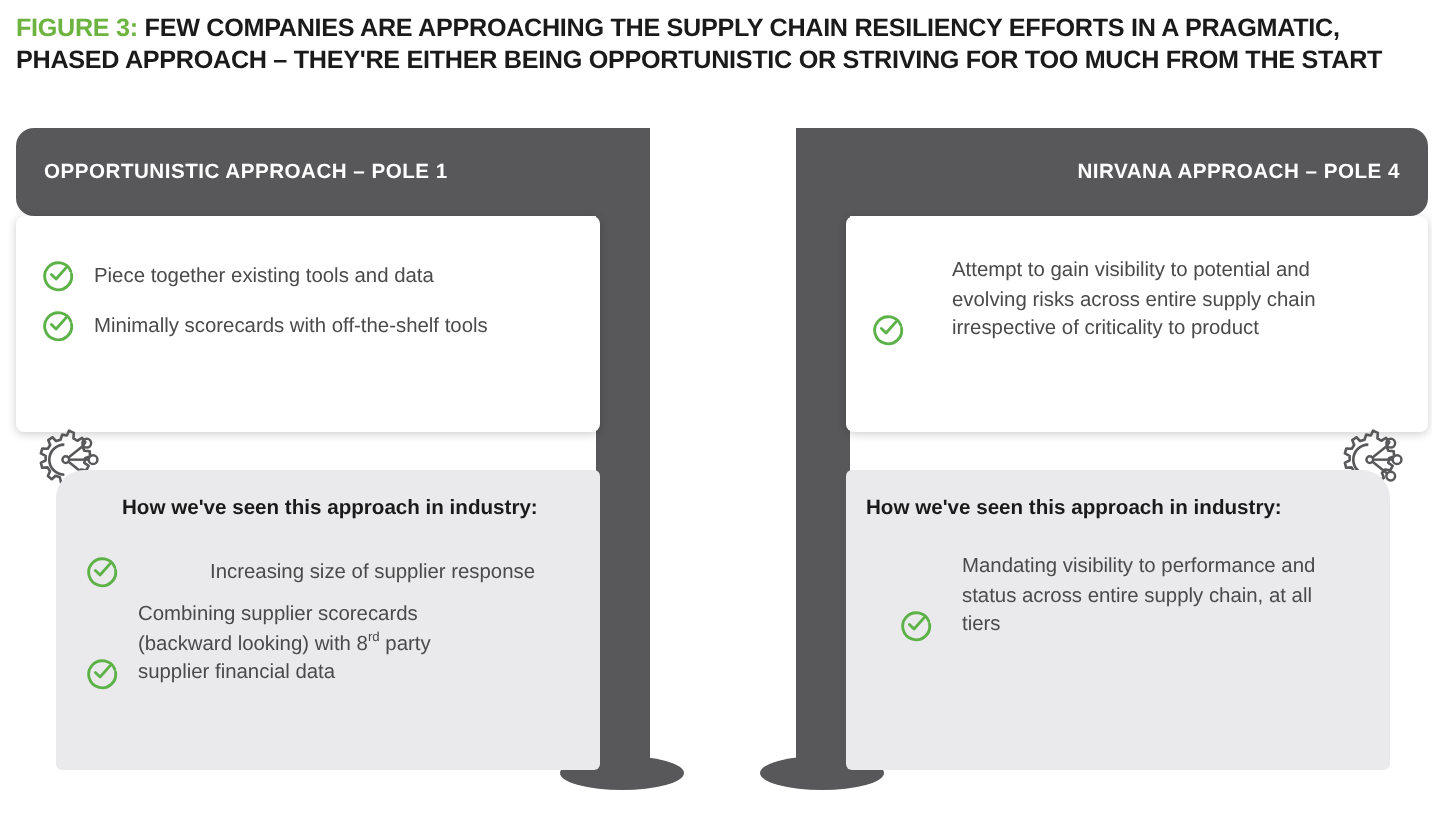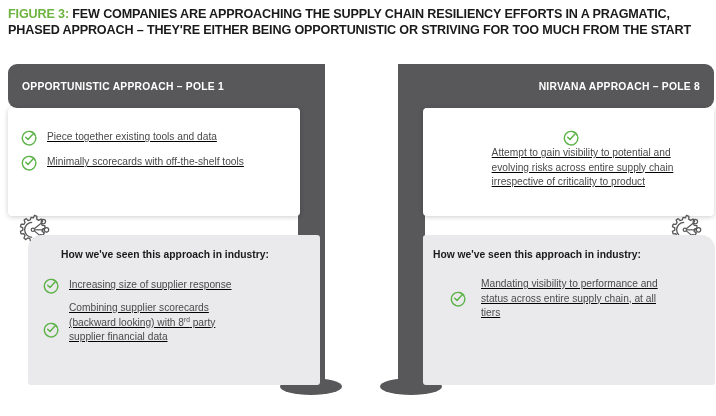--- a/index.html
+++ b/index.html
@@ -56,31 +56,29 @@
     background:#ffffff;
     border-radius:4px;
     box-shadow:0 1px 5px rgba(0,0,0,0.20);
   }
 
   
   .gray-card{
     position:absolute;
     background:#eaeaec;
     border-radius:3px;
-    padding-left:20px;
   }
   .gray-card.left{border-top-left-radius:14px;}
   .gray-card.right{border-top-right-radius:14px;}
 
   
   .check-row{
     position:absolute;
     display:flex;
-    align-items:center;
-    text-decoration:underline;
+    align-items:flex-end;
   }
   .check-ico{
     flex:0 0 auto;
     width:18px;height:18px;
     margin-top:-1px;
   }
   .check-ico svg{display:block;width:18px;height:18px;}
   .check-txt{
     color:#4a4a4a;
     font-size:10.2px;
@@ -146,21 +144,21 @@
       <circle cx="37" cy="33.2" r="2.5" stroke="#58585a" stroke-width="1.4" fill="none"></circle>
       <path d="M26.6 22.6 L34.8 16" stroke="#58585a" stroke-width="1.4"></path>
       <path d="M27 23.8 L38.1 23.8" stroke="#58585a" stroke-width="1.4"></path>
       <path d="M26.6 25 L34.8 31.6" stroke="#58585a" stroke-width="1.4"></path>
     </svg>
   </div>
 
   <div class="gray-card left" style="left:28px;top:235px;width:272px;height:150px;">
     <div class="card-heading" style="left:33px;top:14px;">How we've seen this approach in industry:</div>
 
-    <div class="check-row" style="left:14px;top:42px;width:250px;">
+    <div class="check-row" style="left:14px;top:42px;width:250px;gap:36px;">
       <span class="check-ico">
         <svg viewBox="0 0 24 24" fill="none">
           <path d="M20.5 10.2 A9 9 0 1 0 21 12" stroke="#5cb247" stroke-width="1.9" stroke-linecap="round"></path>
           <path d="M7.6 12.3 L10.7 15.3 L17.6 7.6" stroke="#5cb247" stroke-width="1.9" stroke-linecap="round" stroke-linejoin="round"></path>
         </svg>
       </span>
       <span class="check-txt">Increasing size of supplier response</span>
     </div>
 
     <div class="check-row" style="left:14px;top:66px;width:250px;">
@@ -171,28 +169,28 @@
         </svg>
       </span>
       <span class="check-txt"><span>Combining supplier scorecards
 (backward looking) with 8</span><sup>rd</sup><span> party
 supplier financial data</span></span>
     </div>
   </div>
 
   <div class="post">
     <div class="post-head" style="left:398px;top:64px;width:316px;">
-      <div class="head-text" style="right:14px;">NIRVANA APPROACH – POLE 8</div>
+      <div class="head-text" style="right:14px;">NIRVANA APPROACH – POLE 4</div>
     </div>
     <div class="post-leg" style="left:398px;top:64px;height:325px;"></div>
     <div class="post-base" style="left:380px;top:378px;"></div>
   </div>
 
   <div class="white-card" style="left:423px;top:108px;width:291px;height:108px;">
-    <div class="check-row" style="left:12px;top:21px;width:272px;flex-direction:column;">
+    <div class="check-row" style="left:12px;top:21px;width:272px;">
       <span class="check-ico">
         <svg viewBox="0 0 24 24" fill="none">
           <path d="M20.5 10.2 A9 9 0 1 0 21 12" stroke="#5cb247" stroke-width="1.9" stroke-linecap="round"></path>
           <path d="M7.6 12.3 L10.7 15.3 L17.6 7.6" stroke="#5cb247" stroke-width="1.9" stroke-linecap="round" stroke-linejoin="round"></path>
         </svg>
       </span>
       <span class="check-txt" style="margin-left:23px;">Attempt to gain visibility to potential and
 evolving risks across entire supply chain
 irrespective of criticality to product</span>
     </div>

